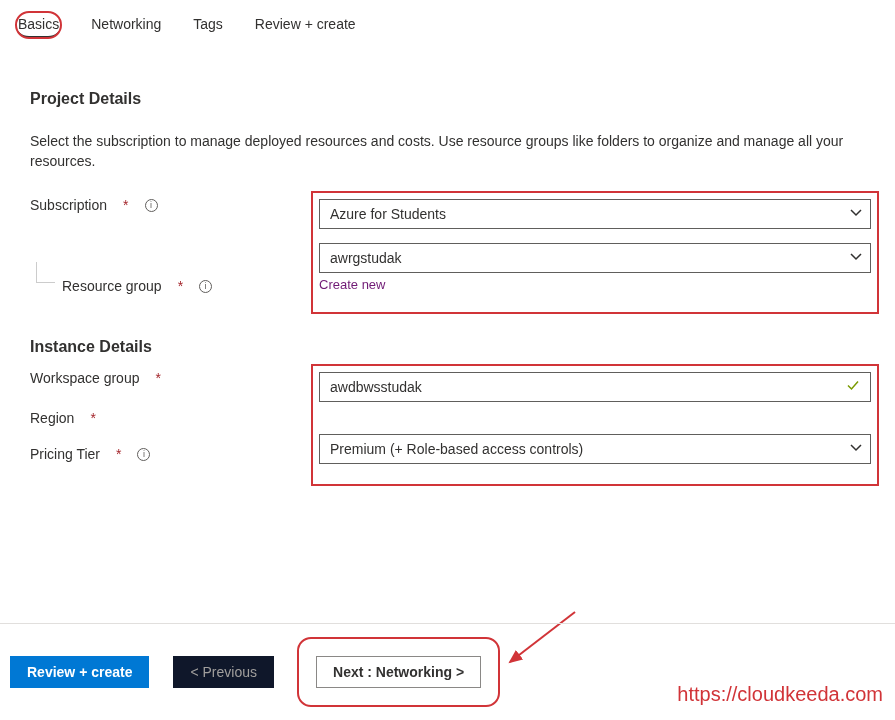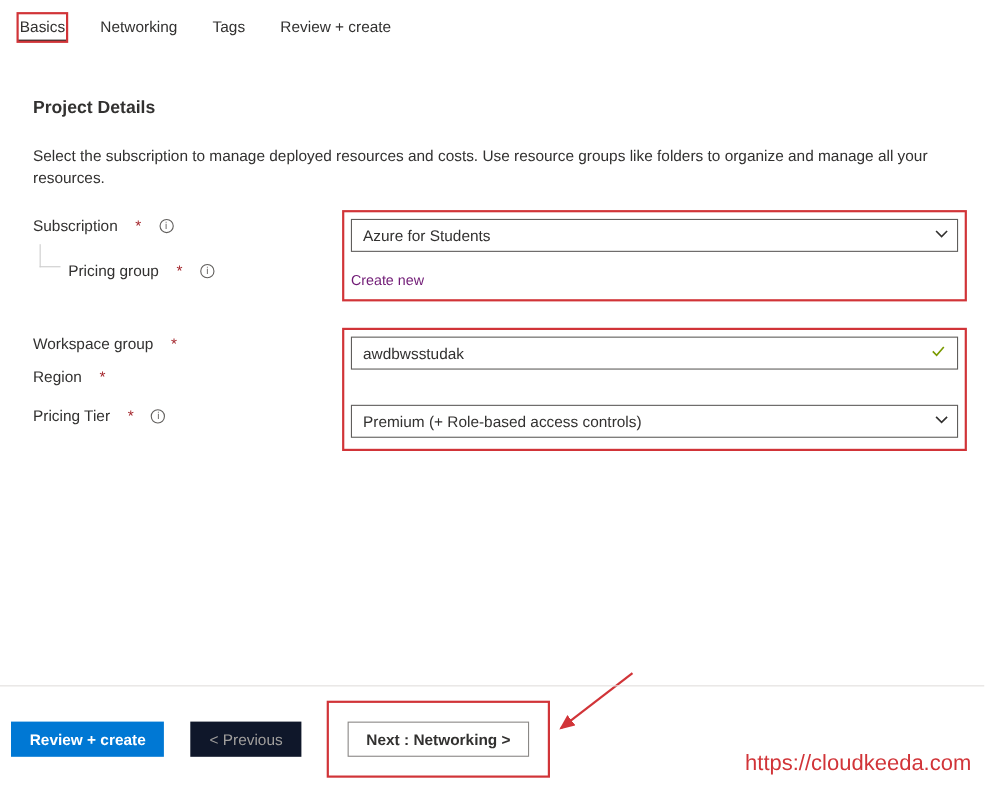--- a/index.html
+++ b/index.html
@@ -23,20 +23,21 @@
     cursor: pointer;
     padding: 4px 2px;
   }
   .tab.active {
     border-bottom: 2px solid #323130;
     font-weight: 400;
   }
   .highlight-red {
     outline: 2px solid #d13438;
     outline-offset: -1px;
+    border-radius: 13px;
   }
   .content { padding: 16px 20px 0 30px; }
   .section-heading {
     font-size: 16px;
     font-weight: 600;
     margin: 28px 0 8px;
   }
   .section-desc {
     font-size: 14px;
     color: #323130;
@@ -92,21 +93,21 @@
   }
   .create-new-link {
     color:#701a75; font-size:13px; margin-top:4px; cursor:pointer; display:inline-block;
   }
   .fields-group {
     position:relative;
     padding:2px;
   }
   .fields-group.red-box {
     border:2px solid #d13438;
-    padding:6px 6px 10px 6px;
+    padding:6px 6px 20px 6px;
     margin-left:-4px; margin-right:-4px;
   }
   .footer {
     position:absolute;
     left:0; right:0; bottom:0;
     border-top:1px solid #e1dfdd;
     padding:14px 10px;
     display:flex; gap:24px; align-items:center;
   }
   .btn {
@@ -154,34 +155,43 @@
       <div class="fields-group red-box">
         <div class="select-box">
           <span>Azure for Students</span>
           <span class="chev">
             <svg class="chev-svg" viewBox="0 0 12 12">
                 <path d="M1 3 L6 8 L11 3" stroke="#323130" stroke-width="1.5" fill="none"></path>
               </svg>
           </span>
         </div>
         <div style="height:14px"></div>
+        <div class="select-box">
+          <span>awrgstudak</span>
+          <span class="chev">
+            <svg class="chev-svg" viewBox="0 0 12 12">
+                <path d="M1 3 L6 8 L11 3" stroke="#323130" stroke-width="1.5" fill="none"></path>
+              </svg>
+          </span>
+        </div>
         <span class="create-new-link">Create new</span>
       </div>
     </div>
   </div>
 
   <div class="form-row" style="margin-top:-56px; margin-bottom:44px;">
     <div class="label-col indented">
-      <span>Pricing group</span>
+      <span>Resource group</span>
       <span class="req">*</span>
       <span class="info-icon">i</span>
     </div>
     <div class="field-col"></div>
   </div>
 
+  <div class="section-heading">Instance Details</div>
 
   <div class="form-row">
     <div class="label-col">
       <span>Workspace group</span>
       <span class="req">*</span>
     </div>
     <div class="field-col">
       <div class="fields-group red-box">
         <div class="text-box">
           <span>awdbwsstudak</span>

